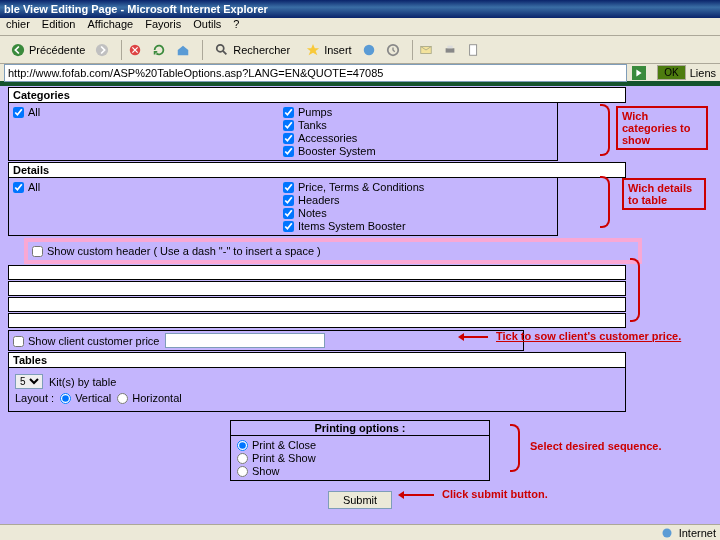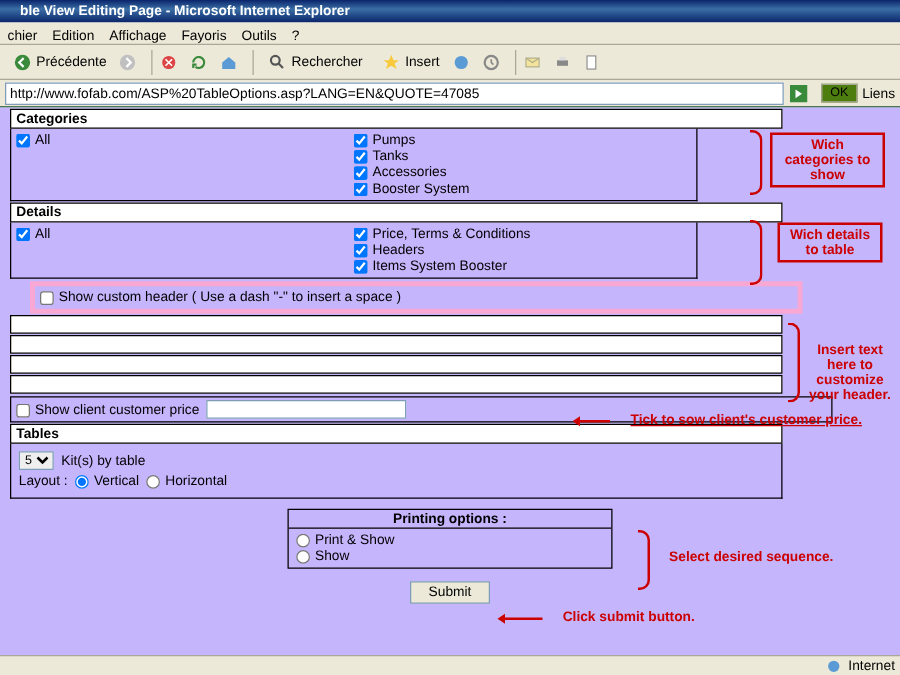--- a/index.html
+++ b/index.html
@@ -1,47 +1,47 @@
 <!DOCTYPE html>
 <html><head>
 <meta charset="utf-8">
 <style>
 *{box-sizing:border-box;margin:0;padding:0;font-family:"Tahoma",sans-serif;font-size:11px}
 body{background:#fff;width:720px;height:540px;overflow:hidden;position:relative}
-.titlebar{background:linear-gradient(#0a246a,#3a6ea5 40%,#0a246a);color:#fff;height:18px;display:flex;align-items:center;padding:0 16px;font-weight:bold;font-size:11px}
-.menubar{background:#ece9d8;height:18px;display:flex;align-items:flex-end;gap:12px;padding:0 6px;border-bottom:1px solid #aca899}
+.titlebar{background:linear-gradient(#0a246a,#3a6ea5 40%,#0a246a);color:#fff;height:18px;display:flex;align-items:center;padding:0 4px;font-weight:bold;font-size:11px}
+.menubar{background:#ece9d8;height:18px;display:flex;align-items:flex-start;gap:12px;padding:0 6px;border-bottom:1px solid #aca899}
 .menubar span{cursor:default}
 .toolbar{background:#ece9d8;height:28px;display:flex;align-items:center;gap:2px;padding:0 4px;border-bottom:1px solid #aca899}
 .tbtn{width:22px;height:22px;border:1px solid transparent;display:flex;align-items:center;justify-content:space-between;border-radius:2px}
 .tbtn svg{width:14px;height:14px}
 .tbtn.txt{width:auto;padding:0 6px;gap:4px;font-size:11px}
 .sep{width:1px;height:20px;background:#aca899;margin:0 3px}
-.addrbar{background:#ece9d8;height:22px;display:flex;align-items:center;gap:4px;padding:0 4px;border-bottom:1px solid #14532d}
+.addrbar{background:#ece9d8;height:22px;display:flex;align-items:center;gap:4px;padding:0 4px;border-bottom:5px solid #14532d}
 .addrin{flex:1;height:18px;border:1px solid #7f9db9;background:#fff;padding:0 3px;font-size:10px;display:flex;align-items:center}
 .okbtn{border:1px solid #aca899;background:#4d7c0f;padding:1px 6px;font-size:10px}
 .page{position:absolute;top:86px;left:0;right:0;bottom:16px;overflow:hidden;background:#c4b5fd}
 .section-head{background:#fff;border:1px solid #000;padding:1px 4px;font-weight:bold;font-size:11px;margin:1px 8px 0 8px;width:618px}
 .section-body{border:1px solid #000;border-top:none;margin:0 8px;width:550px;display:flex;padding:2px 4px}
 .col{flex:1}
 .chk{display:flex;align-items:center;gap:4px;font-size:10px;margin:1px 0}
 .chk input{width:11px;height:11px}
 .custom-row{border:4px solid #f9a8d4;margin:2px 8px 0 24px;width:618px;padding:2px 4px}
 .hdr-inputs{margin:0 8px;width:618px}
 .hdr-inputs input{width:100%;height:15px;border:1px solid #000;margin-top:1px;font-size:10px;padding:0 2px}
-.price-row{margin:2px 8px 0 8px;width:658px;border:1px solid #000;padding:2px 4px;display:flex;align-items:flex-end;gap:6px;font-size:10px}
+.price-row{margin:2px 8px 0 8px;width:516px;border:1px solid #000;padding:2px 4px;display:flex;align-items:flex-end;gap:6px;font-size:10px}
 .price-row input[type=text]{border:1px solid #7f9db9;height:15px;width:160px}
 .tables-body{border:1px solid #000;border-top:none;margin:0 8px;width:618px;padding:4px 6px;font-size:10px}
 .tables-body .row{display:flex;align-items:center;gap:6px;margin:2px 0}
 .tables-body select{border:1px solid #7f9db9;font-size:10px}
 .print-box{border:1px solid #000;margin:8px auto 0;width:260px}
 .print-head{text-align:center;font-weight:bold;border-bottom:1px solid #000;padding:1px;font-size:11px}
 .print-body{padding:2px 6px}
 .print-body .chk{margin:1px 0}
 .submit{display:block;margin:10px auto 0;background:#ece9d8;border:1px solid #7f9db9;padding:2px 14px;font-size:11px}
-.callout{position:absolute;border:2px solid #c00;color:#c00;font:bold 11px Georgia,serif;text-align:center;background:transparent;padding:2px 4px}
+.callout{position:absolute;border:2px solid #c00;color:#c00;font:bold 11px Georgia,serif;background:transparent;padding:2px 4px}
 .brace-r{position:absolute;border:2px solid #c00;border-left:none;border-radius:0 8px 8px 0;width:10px}
 .arrow{position:absolute;height:2px;background:#c00}
 .arrow::before{content:"";position:absolute;left:-6px;top:-3px;border:4px solid transparent;border-right:6px solid #c00}
 .statusbar{position:absolute;bottom:0;left:0;right:0;height:16px;background:#ece9d8;border-top:1px solid #aca899;display:flex;align-items:center;font-size:10px;padding:0 4px;justify-content:flex-end;gap:6px}
 .ieicon{width:12px;height:12px}
 </style>
 </head>
 <body>
 
 <div class="titlebar">
@@ -190,20 +190,24 @@
       <label class="chk">
           <input type="checkbox" checked="" style="">
           <span>Price, Terms &amp; Conditions</span>
         </label>
       <label class="chk">
           <input type="checkbox" checked="" style="">
           <span>Headers</span>
         </label>
       <label class="chk">
           <input type="checkbox" checked="" style="">
+          <span>Notes</span>
+        </label>
+      <label class="chk">
+          <input type="checkbox" checked="" style="">
           <span>Items System Booster</span>
         </label>
     </div>
   </div>
 
   <div class="custom-row">
     <label class="chk">
         <input type="checkbox" style="">
         <span>Show custom header ( Use a dash "-" to insert a space )</span>
       </label>
@@ -239,40 +243,43 @@
           <input type="radio" name="lay" style="">
           <span>Horizontal</span>
         </label>
     </div>
   </div>
 
   <div class="print-box">
     <div class="print-head">Printing options :</div>
     <div class="print-body">
       <label class="chk">
+          <input type="radio" name="po" checked="" style="">
+          <span>Print &amp; Close</span>
+        </label>
+      <label class="chk">
           <input type="radio" name="po" style="">
           <span>Print &amp; Show</span>
         </label>
       <label class="chk">
           <input type="radio" name="po" style="">
           <span>Show</span>
         </label>
     </div>
   </div>
 
   <button class="submit">Submit</button>
 
   <div class="brace-r" style="top:18px;left:600px;height:52px"></div>
   <div class="callout" style="top:20px;left:616px;width:92px"><span>Wich categories to show</span></div>
 
   <div class="brace-r" style="top:90px;left:600px;height:52px"></div>
   <div class="callout" style="top:92px;left:622px;width:84px"><span>Wich details to table</span></div>
 
   <div class="brace-r" style="top:172px;left:630px;height:64px"></div>
-  <div class="callout" style="top:186px;left:642px;width:76px;border:none"><span>Insert text here to customize your header.</span></div>
 
   <div class="arrow" style="top:250px;left:460px;width:28px"></div>
   <div class="callout" style="top:242px;left:492px;width:210px;border:none;text-decoration:underline"><span>Tick to sow client's customer price.</span></div>
 
   <div class="brace-r" style="top:338px;left:510px;height:48px"></div>
   <div class="callout" style="top:352px;left:526px;width:150px;border:none"><span>Select desired sequence.</span></div>
 
   <div class="arrow" style="top:408px;left:400px;width:34px"></div>
   <div class="callout" style="top:400px;left:438px;width:130px;border:none"><span>Click submit button.</span></div>
 </div>

